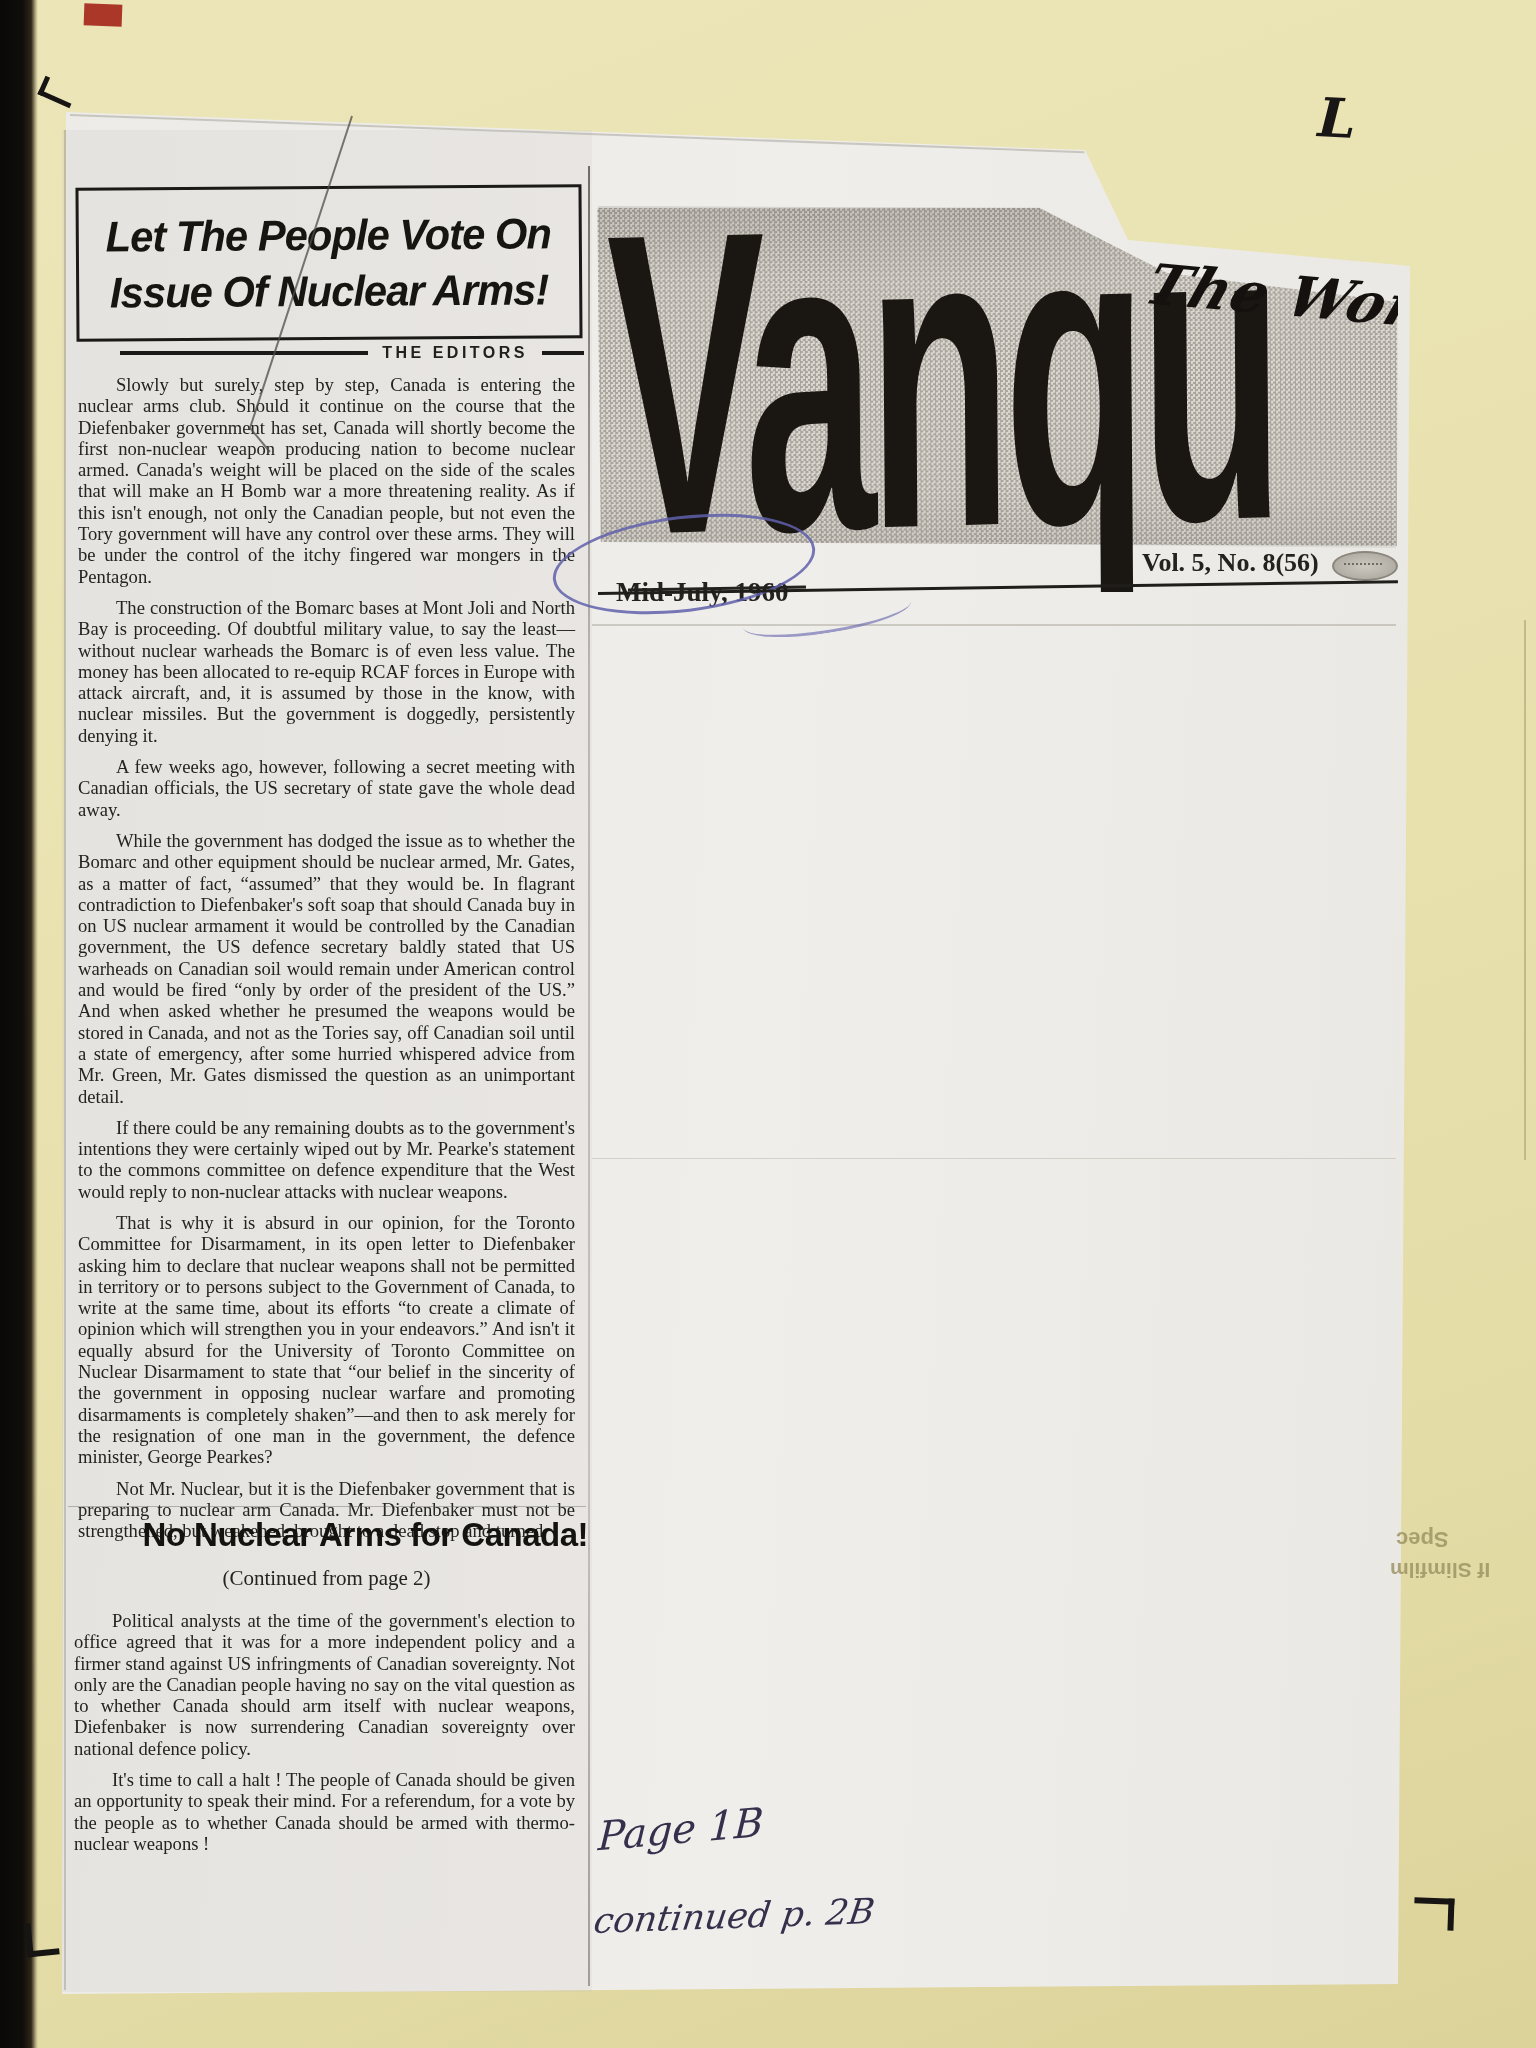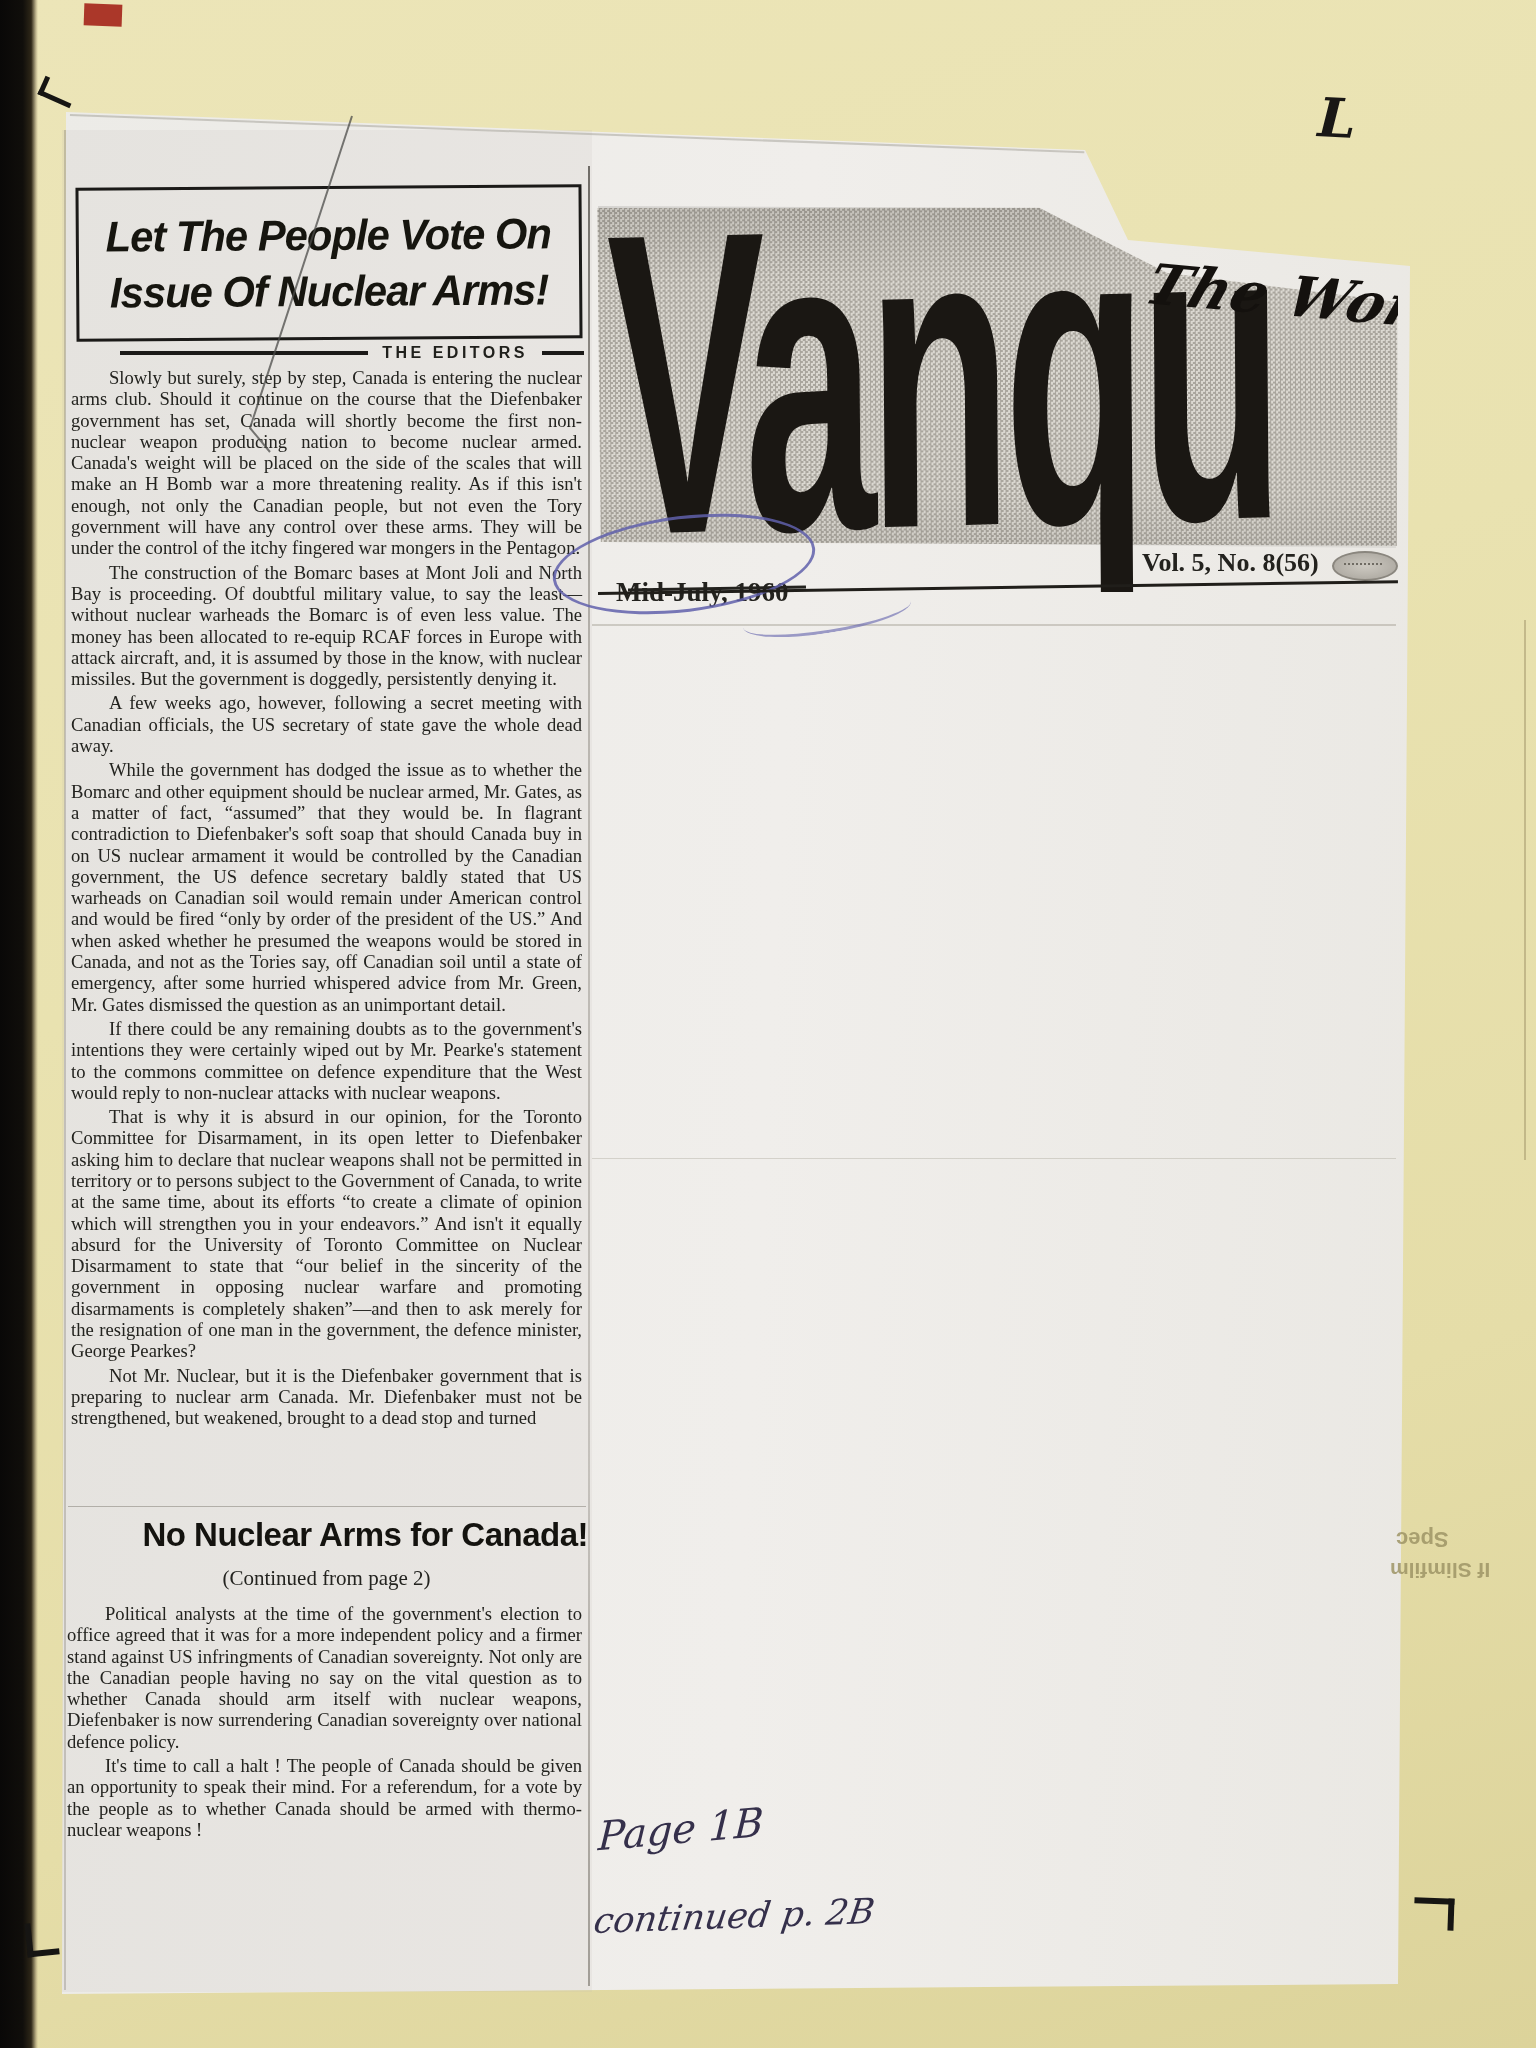--- a/index.html
+++ b/index.html
@@ -38,21 +38,21 @@
   .headline-box{left:76px;top:186px;width:500px;height:148px;border:3px solid #1b1a18;
     transform:rotate(-0.4deg);display:flex;flex-direction:column;justify-content:center;align-items:center;}
   .headline-box .l{font:italic 900 43px "Liberation Sans",sans-serif;color:#16150f;letter-spacing:-1px;
     transform:scaleX(.97);white-space:nowrap;line-height:56px;}
   .byline-row{left:96px;top:342px;width:488px;height:22px;display:flex;align-items:center;justify-content:flex-end;}
   .byline-rule{height:4px;background:#1b1a18;}
   .byline-rule.lft{width:248px;margin-right:14px;}
   .byline-rule.rgt{width:42px;margin-left:14px;}
   .byline-text{font:700 16px "Liberation Sans",sans-serif;letter-spacing:3.5px;color:#20201c;white-space:nowrap;}
   .body-col{color:#23231f;font-size:18.6px;line-height:21.3px;text-align:justify;}
-  .body-col p{margin:3px;text-indent:38px;}
+  .body-col p{margin:10px;text-indent:38px;}
   .body1{left:68px;top:364px;width:517px;}
   .cont-headline{left:78px;top:1516px;width:510px;font:900 33px "Liberation Sans",sans-serif;
     color:#14130f;letter-spacing:-.5px;white-space:nowrap;text-align:right;}
   .cont-topline{left:68px;top:1506px;width:518px;height:1px;background:rgba(100,95,85,.4);}
   .cont-subhead{left:68px;top:1566px;width:517px;text-align:center;font:400 21px "Liberation Serif",serif;color:#23231f;}
   .body2{left:64px;top:1600px;width:521px;}
 
   
   .banner{left:598px;top:200px;width:800px;height:366px;transform:rotate(-.3deg);
     clip-path:polygon(0 6px,442px 8px,570px 74px,800px 104px,798px 348px,2px 340px);

